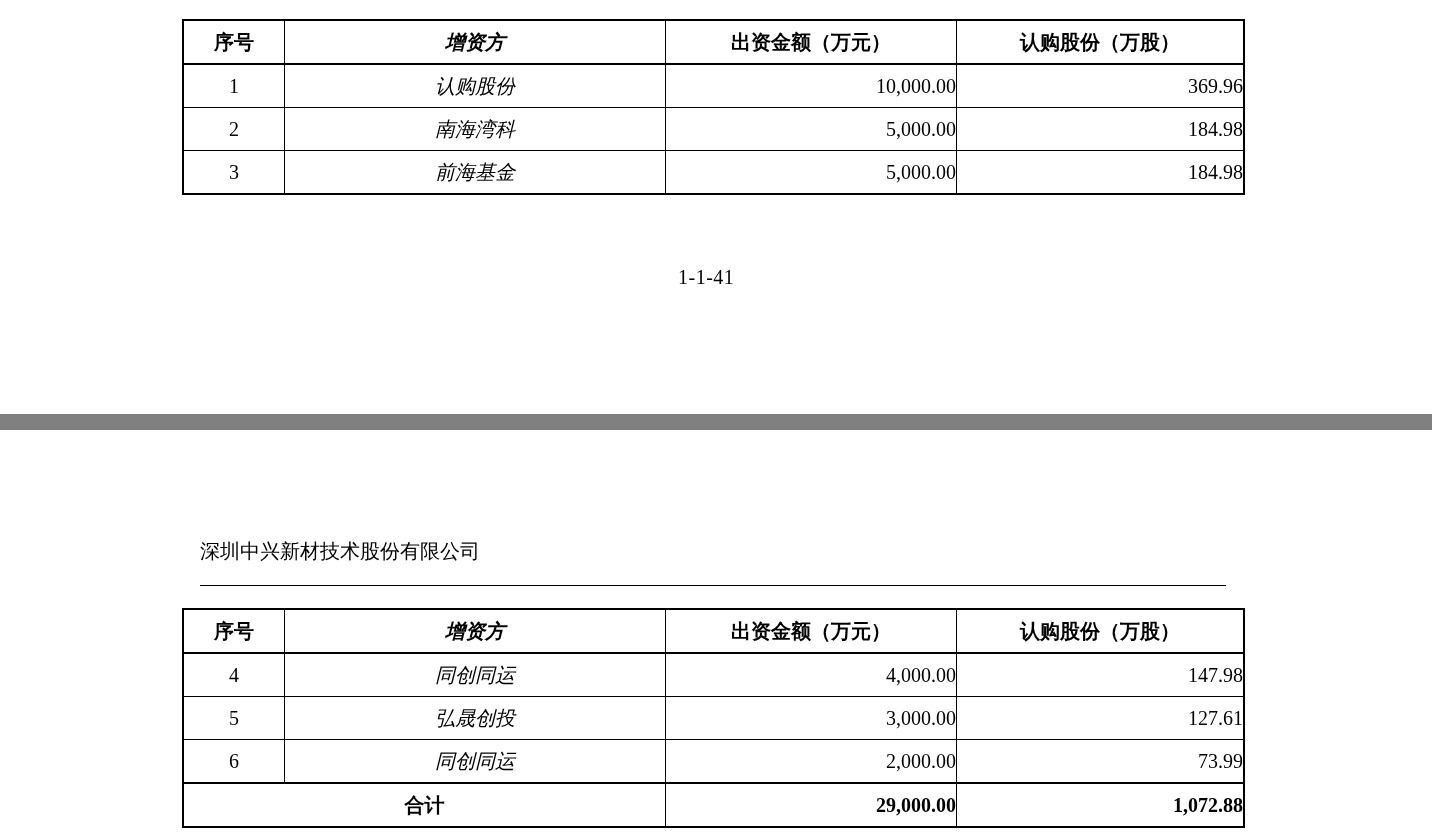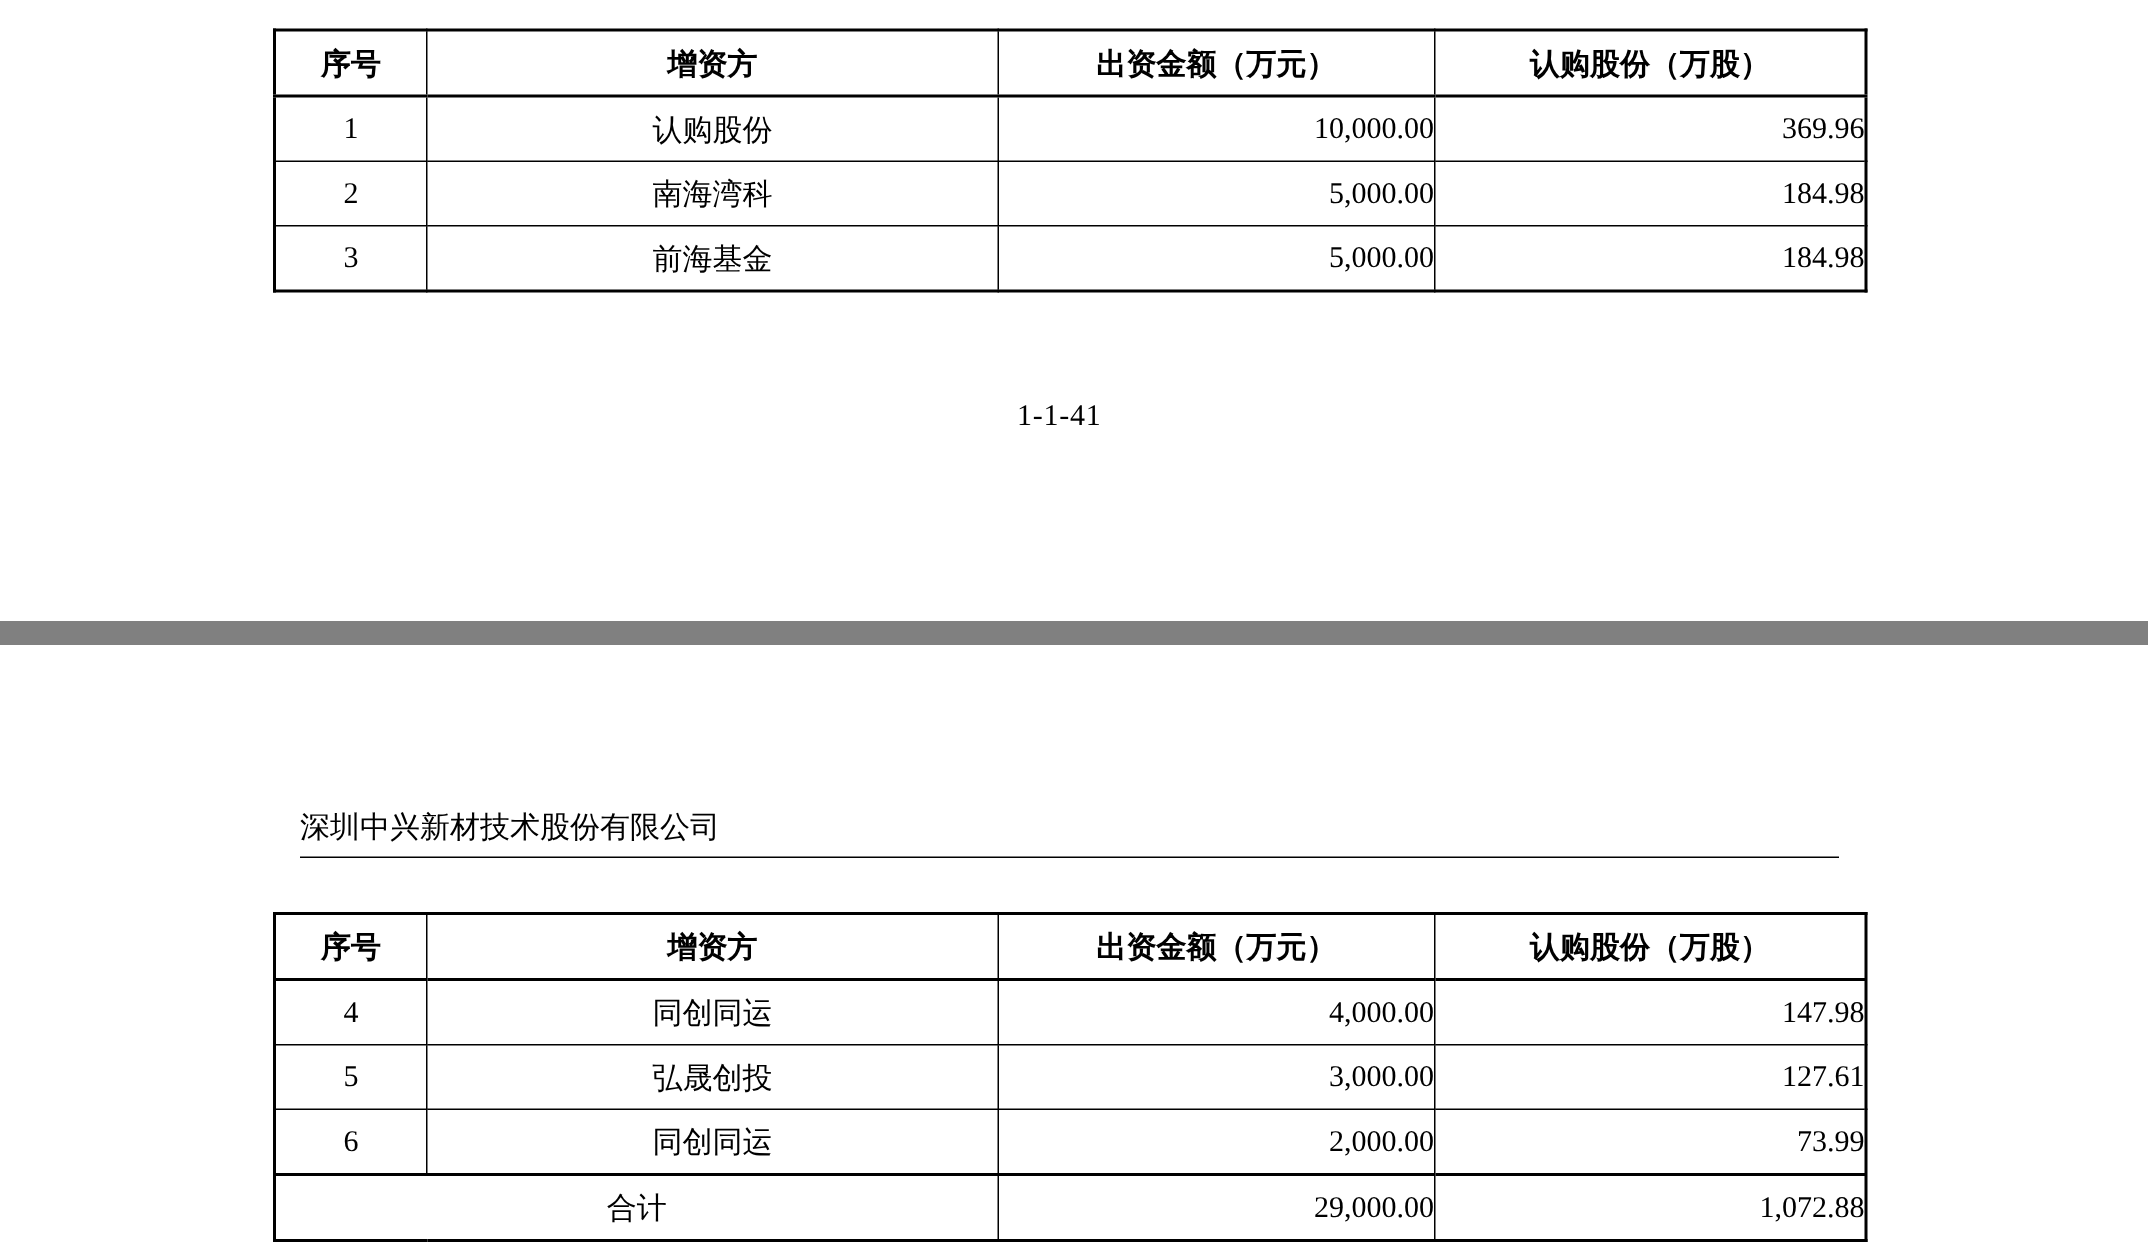--- a/index.html
+++ b/index.html
@@ -39,26 +39,26 @@
     font-weight: normal;
     vertical-align: middle;
   }
   table.fin thead th {
     font-weight: bold;
     text-align: center;
     font-size: 20px;
     border-bottom: 2px solid #000;
   }
   .c-idx { width: 100px; text-align: center; font-family: Liberation Serif, serif; }
-  .c-name { width: 380px; text-align: center; }
+  .c-name { width: 380px; text-align: center; font-style: italic; }
   .c-amt { width: 290px; text-align: right; padding-right: 12px; }
   .c-sh  { width: 286px; text-align: right; padding-right: 12px; }
 
   tr.total td {
-    font-weight: normal;
+    font-weight: bold;
     border-top: 2px solid #000;
   }
   td.total-label {
     text-align: center;
   }
 
   
   #table-top { left: 182px; top: 19px; width: 1056px; }
 
   
@@ -80,21 +80,21 @@
     background: #808080;
   }
 
   
   .doc-header {
     position: absolute;
     left: 200px;
     top: 538px;
     width: 1026px;
     border-bottom: 1.5px solid #000;
-    padding-bottom: 6px;
+    padding-bottom: 20px;
     display: flex;
     justify-content: space-between;
     align-items: flex-end;
     font-size: 20px;
   }
   .doc-header .left { font-size: 20px; }
   .doc-header .right { font-size: 20px; }
 
   
   #table-bottom { left: 182px; top: 608px; width: 1056px; }

